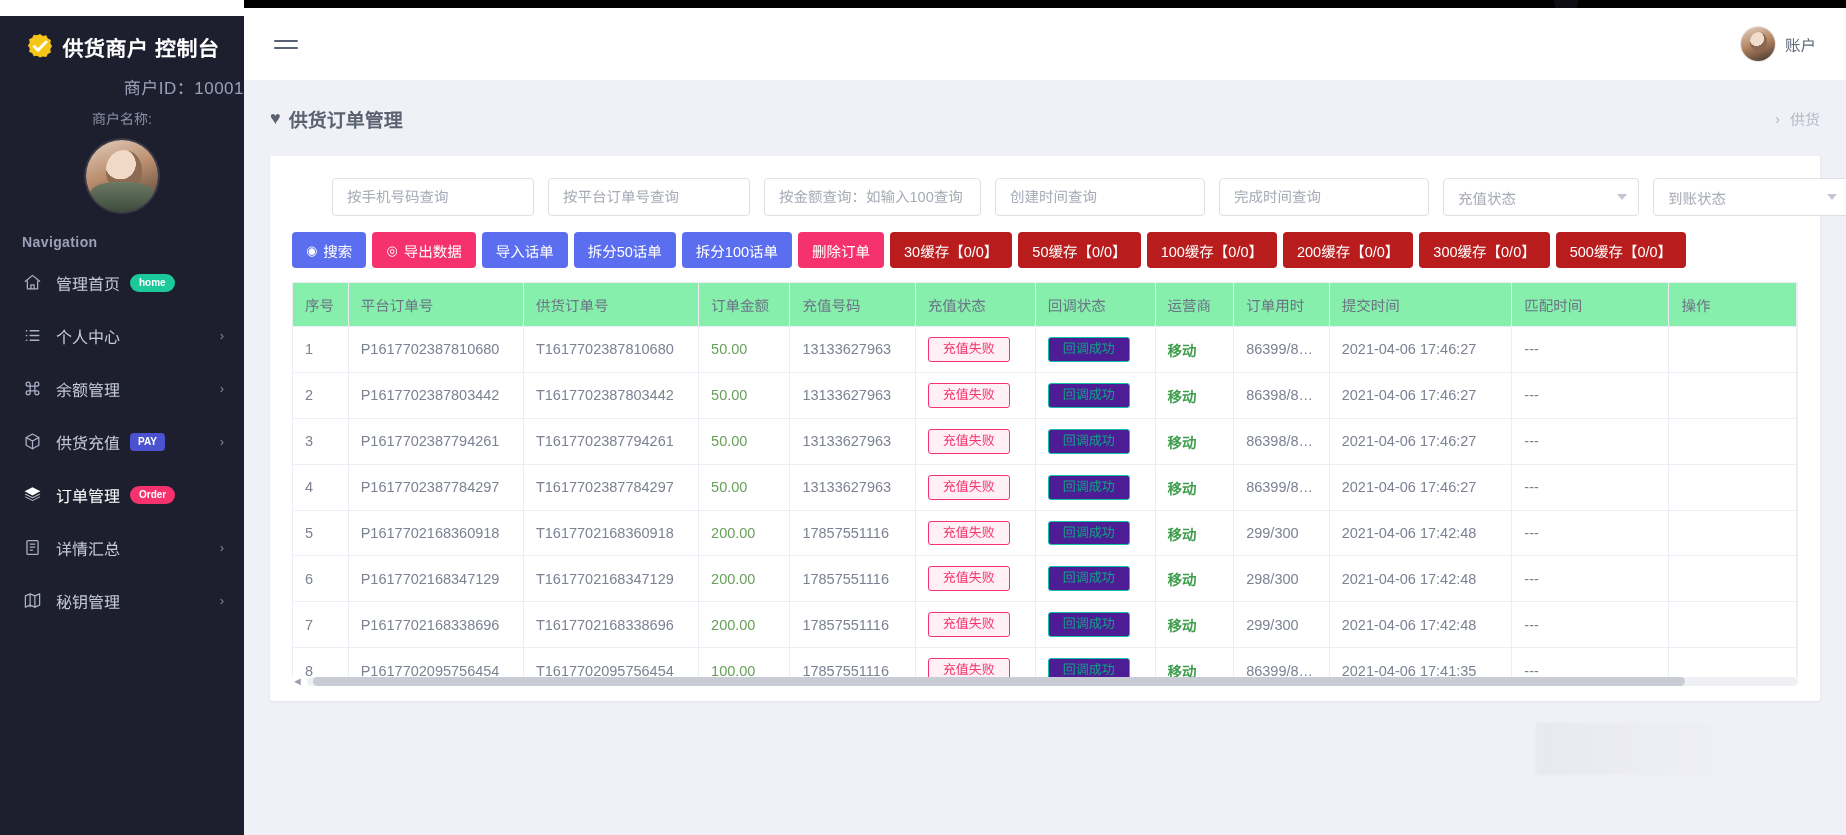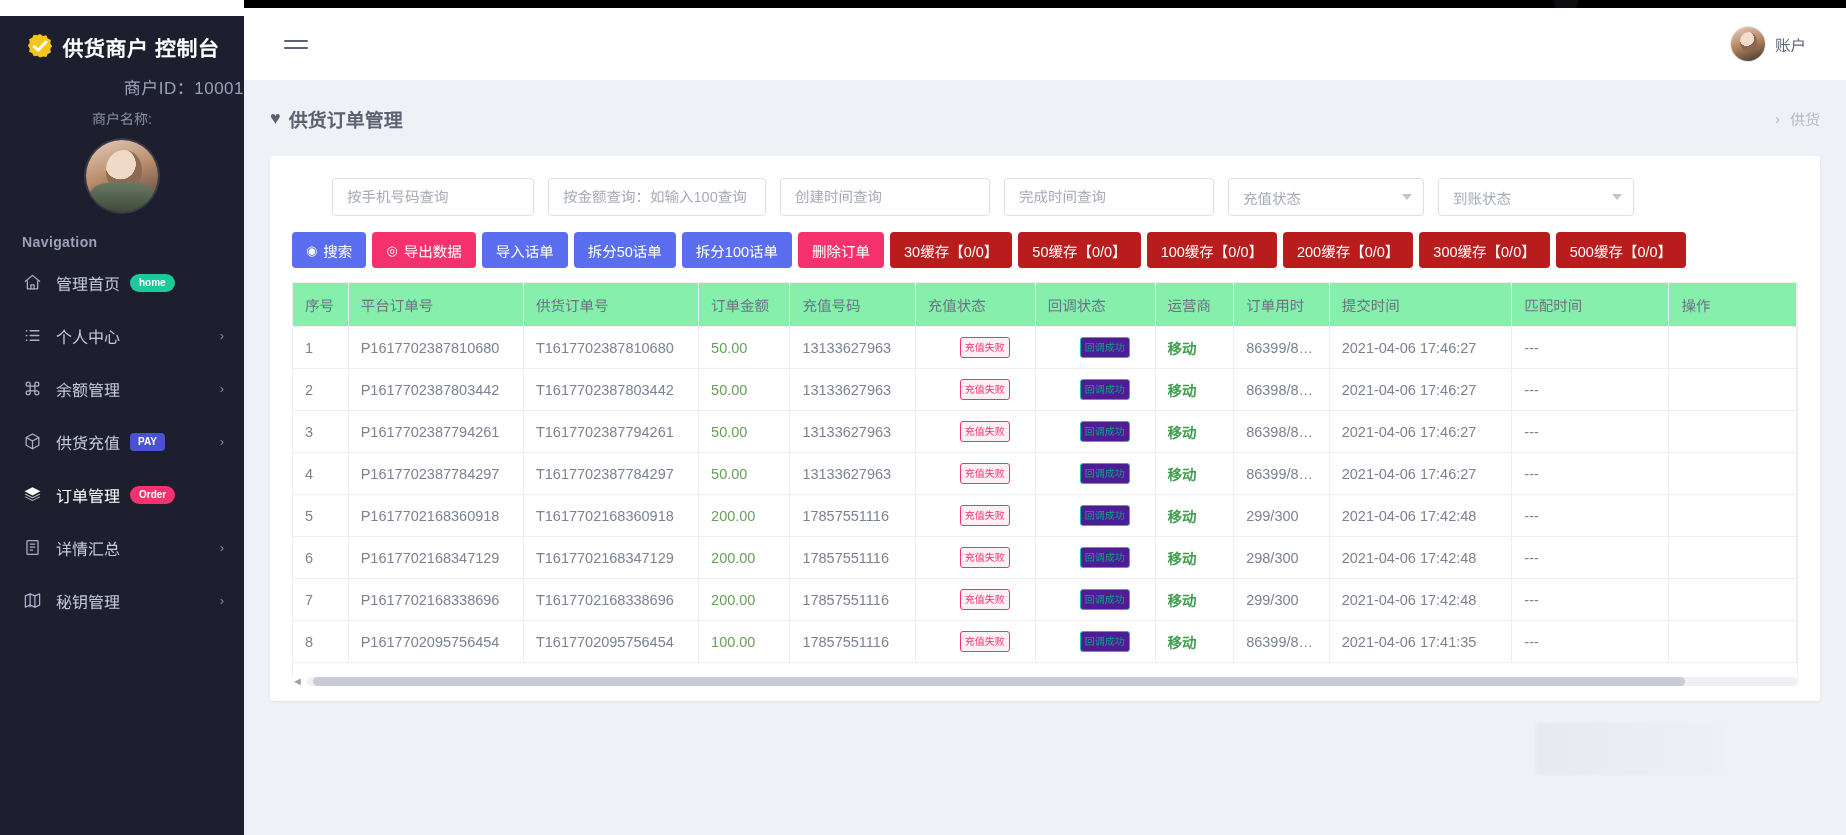--- a/index.html
+++ b/index.html
@@ -89,21 +89,21 @@
     margin-left: auto; color: #8188a0; font-size: 13px; line-height: 1;
   }
 
   
   .main {
     position: absolute; top: 8px; left: 244px; right: 0; bottom: 0;
     background: #f0f1f6; overflow: hidden;
   }
   .topbar {
     height: 72px; background: #ffffff; display: flex; align-items: center;
-    padding: 0 40px; position: relative;
+    padding: 0 30px; position: relative;
   }
   .hamburger { width: 24px; cursor: pointer; }
   .hamburger span {
     display: block; height: 2px; background: #5a6376; margin: 5px 0; border-radius: 1px;
   }
   .topbar-right {
     margin-left: auto; display: flex; align-items: center; gap: 10px;
   }
   .acct-avatar {
     width: 34px; height: 34px; border-radius: 50%;
@@ -202,22 +202,22 @@
   .c-rst   { width: 113px; }
   .c-cbk   { width: 113px; }
   .c-isp   { width: 74px; }
   .c-dur   { width: 90px; }
   .c-time  { width: 172px; }
   .c-match { width: 148px; }
   .c-op    { width: 120px; }
   .amt  { color: #67a05a; }
   .isp  { color: #3f9e4d; font-weight: bold; }
   .tag {
-    display: inline-block; font-size: 10px; padding: 3px 4px;
-    border-radius: 3px; line-height: 1.3; margin-left: 32px;
+    display: inline-block; font-size: 13px; padding: 3px 14px;
+    border-radius: 3px; line-height: 1.3;
   }
   .tag-fail {
     color: #f5326e; border: 1px solid #f5326e; background: #fff0f5;
   }
   .tag-ok {
     color: #13a085; border: 1px solid #13c2a6; background: #4c1d95;
   }
 
   
   .hscroll {
@@ -367,20 +367,21 @@
     <div class="breadcrumb">
       <span>›</span>
       <span>供货</span>
     </div>
   </div>
 
   <section class="card">
 
     <div class="filters">
       <input class="filter-input f-w1" placeholder="按手机号码查询" style="">
+      <input class="filter-input f-w2" placeholder="按平台订单号查询" style="">
       <input class="filter-input f-w3" placeholder="按金额查询：如输入100查询" style="">
       <input class="filter-input f-w4" placeholder="创建时间查询" style="">
       <input class="filter-input f-w5" placeholder="完成时间查询" style="">
       <div class="select-wrap">
         <div class="select-box">充值状态</div>
         <span class="caret"></span>
       </div>
       <div class="select-wrap">
         <div class="select-box">到账状态</div>
         <span class="caret"></span>

